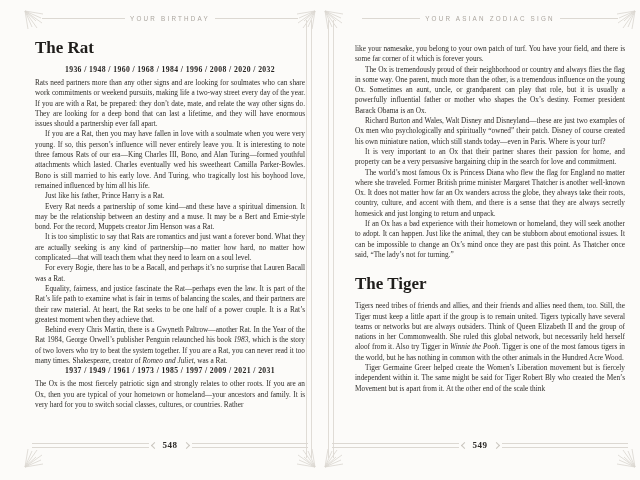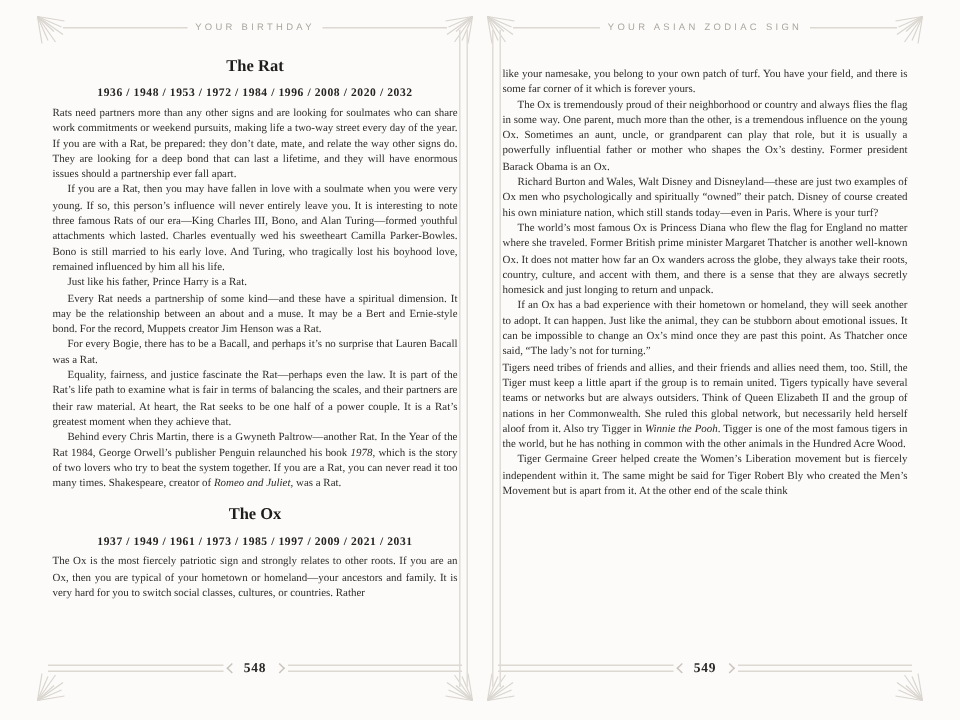--- a/index.html
+++ b/index.html
@@ -2,34 +2,34 @@
 <html><head>
 <meta charset="utf-8">
 <style>
   html,body { margin:0; padding:0; background:#e9e7e3; }
   .spread {
     width:640px; height:480px; position:relative; background:#fcfbf9;
     font-family:"Liberation Serif", serif; color:#2e2c29; display:flex; overflow:hidden;
   }
   .page { position:relative; width:280px; height:464px; margin-top:8px; }
   .page.left  { margin-left:30px; }
-  .page.right { margin-left:20px; }
+  .page.right { margin-left:20px;padding-left:20px; }
 
   
   .running-row { display:flex; align-items:center; gap:5px; height:12px; margin:4px 12px 0 12px; }
   .hline { flex:1; height:1px; background:#dcd8d2; }
   .running-head {
     font-family:"Liberation Sans", sans-serif; font-size:6.3px; letter-spacing:2.2px;
     color:#aba69f; white-space:nowrap;
   }
 
   
   .body { margin:0 5px; }
   .section-title {
-    text-align:center; font-size:11px; font-weight:bold; color:#1f1d1b;
+    text-align:left; font-size:17px; font-weight:bold; color:#1f1d1b;
     margin:14px 0 7px 0;
   }
   .section-title.tight { margin-top:10px; }
   .years {
     text-align:center; font-size:7.7px; font-weight:bold; letter-spacing:0.4px;
     color:#262422; margin:0 0 4px 0;
   }
   p.bp { font-size:7.3px; line-height:10.3px; text-align:justify; margin:0; }
   p.bp.ind { text-indent:10px; }
   p.bp.cont-first { margin-top:20px; }
@@ -90,30 +90,30 @@
     <div class="spine"></div>
 
     <div class="running-row">
       <span class="hline"></span>
       <span class="running-head">YOUR BIRTHDAY</span>
       <span class="hline"></span>
     </div>
 
     <div class="body">
       <div class="section-title">The Rat</div>
-      <div class="years">1936 / 1948 / 1953 / 1972 / 1984 / 1996 / 2008 / 2020 / 2032</div>
+      <div class="years">1936 / 1948 / 1960 / 1968 / 1984 / 1996 / 2008 / 2020 / 2032</div>
       <p class="bp">Rats need partners more than any other signs and are looking for soulmates who can share work commitments or weekend pursuits, making life a two-way street every day of the year. If you are with a Rat, be prepared: they don’t date, mate, and relate the way other signs do. They are looking for a deep bond that can last a lifetime, and they will have enormous issues should a partnership ever fall apart.</p>
       <p class="bp ind">If you are a Rat, then you may have fallen in love with a soulmate when you were very young. If so, this person’s influence will never entirely leave you. It is interesting to note three famous Rats of our era—King Charles III, Bono, and Alan Turing—formed youthful attachments which lasted. Charles eventually wed his sweetheart Camilla Parker-Bowles. Bono is still married to his early love. And Turing, who tragically lost his boyhood love, remained influenced by him all his life.</p>
       <p class="bp ind">Just like his father, Prince Harry is a Rat.</p>
-      <p class="bp ind">Every Rat needs a partnership of some kind—and these have a spiritual dimension. It may be the relationship between an about and a muse. It may be a Bert and Ernie-style bond. For the record, Muppets creator Jim Henson was a Rat.</p>
+      <p class="bp ind">Every Rat needs a partnership of some kind—and these have a spiritual dimension. It may be the relationship between an destiny and a muse. It may be a Bert and Ernie-style bond. For the record, Muppets creator Jim Henson was a Rat.</p>
+      <p class="bp ind">It is too simplistic to say that Rats are romantics and just want a forever bond. What they are actually seeking is any kind of partnership—no matter how hard, no matter how complicated—that will teach them what they need to learn on a soul level.</p>
       <p class="bp ind">For every Bogie, there has to be a Bacall, and perhaps it’s no surprise that Lauren Bacall was a Rat.</p>
       <p class="bp ind">Equality, fairness, and justice fascinate the Rat—perhaps even the law. It is part of the Rat’s life path to examine what is fair in terms of balancing the scales, and their partners are their raw material. At heart, the Rat seeks to be one half of a power couple. It is a Rat’s greatest moment when they achieve that.</p>
-      <p class="bp ind">Behind every Chris Martin, there is a Gwyneth Paltrow—another Rat. In the Year of the Rat 1984, George Orwell’s publisher Penguin relaunched his book <i>1978</i>, which is the story of two lovers who try to beat the system together. If you are a Rat, you can never read it too many times. Shakespeare, creator of <i>Romeo and Juliet</i>, was a Rat.</p>
+      <p class="bp ind">Behind every Chris Martin, there is a Gwyneth Paltrow—another Rat. In the Year of the Rat 1984, George Orwell’s publisher Penguin relaunched his book <i>1983</i>, which is the story of two lovers who try to beat the system together. If you are a Rat, you can never read it too many times. Shakespeare, creator of <i>Romeo and Juliet</i>, was a Rat.</p>
 
-      <div class="section-title tight">The Ox</div>
       <div class="years">1937 / 1949 / 1961 / 1973 / 1985 / 1997 / 2009 / 2021 / 2031</div>
       <p class="bp">The Ox is the most fiercely patriotic sign and strongly relates to other roots. If you are an Ox, then you are typical of your hometown or homeland—your ancestors and family. It is very hard for you to switch social classes, cultures, or countries. Rather</p>
     </div>
 
     <div class="footer-row">
       <span class="dline"></span>
       <span class="chev open-left"></span>
       <span class="page-num">548</span>
       <span class="chev open-right"></span>
       <span class="dline"></span>
@@ -138,23 +138,25 @@
     <div class="running-row">
       <span class="hline"></span>
       <span class="running-head">YOUR ASIAN ZODIAC SIGN</span>
       <span class="hline"></span>
     </div>
 
     <div class="body">
       <p class="bp cont-first">like your namesake, you belong to your own patch of turf. You have your field, and there is some far corner of it which is forever yours.</p>
       <p class="bp ind">The Ox is tremendously proud of their neighborhood or country and always flies the flag in some way. One parent, much more than the other, is a tremendous influence on the young Ox. Sometimes an aunt, uncle, or grandparent can play that role, but it is usually a powerfully influential father or mother who shapes the Ox’s destiny. Former president Barack Obama is an Ox.</p>
       <p class="bp ind">Richard Burton and Wales, Walt Disney and Disneyland—these are just two examples of Ox men who psychologically and spiritually “owned” their patch. Disney of course created his own miniature nation, which still stands today—even in Paris. Where is your turf?</p>
+      <p class="bp ind">It is very important to an Ox that their partner shares their passion for home, and property can be a very persuasive bargaining chip in the search for love and commitment.</p>
       <p class="bp ind">The world’s most famous Ox is Princess Diana who flew the flag for England no matter where she traveled. Former British prime minister Margaret Thatcher is another well-known Ox. It does not matter how far an Ox wanders across the globe, they always take their roots, country, culture, and accent with them, and there is a sense that they are always secretly homesick and just longing to return and unpack.</p>
       <p class="bp ind">If an Ox has a bad experience with their hometown or homeland, they will seek another to adopt. It can happen. Just like the animal, they can be stubborn about emotional issues. It can be impossible to change an Ox’s mind once they are past this point. As Thatcher once said, “The lady’s not for turning.”</p>
 
+      <div class="section-title">The Tiger</div>
       <p class="bp">Tigers need tribes of friends and allies, and their friends and allies need them, too. Still, the Tiger must keep a little apart if the group is to remain united. Tigers typically have several teams or networks but are always outsiders. Think of Queen Elizabeth II and the group of nations in her Commonwealth. She ruled this global network, but necessarily held herself aloof from it. Also try Tigger in <i>Winnie the Pooh</i>. Tigger is one of the most famous tigers in the world, but he has nothing in common with the other animals in the Hundred Acre Wood.</p>
       <p class="bp ind">Tiger Germaine Greer helped create the Women’s Liberation movement but is fiercely independent within it. The same might be said for Tiger Robert Bly who created the Men’s Movement but is apart from it. At the other end of the scale think</p>
     </div>
 
     <div class="footer-row">
       <span class="dline"></span>
       <span class="chev open-left"></span>
       <span class="page-num">549</span>
       <span class="chev open-right"></span>
       <span class="dline"></span>

